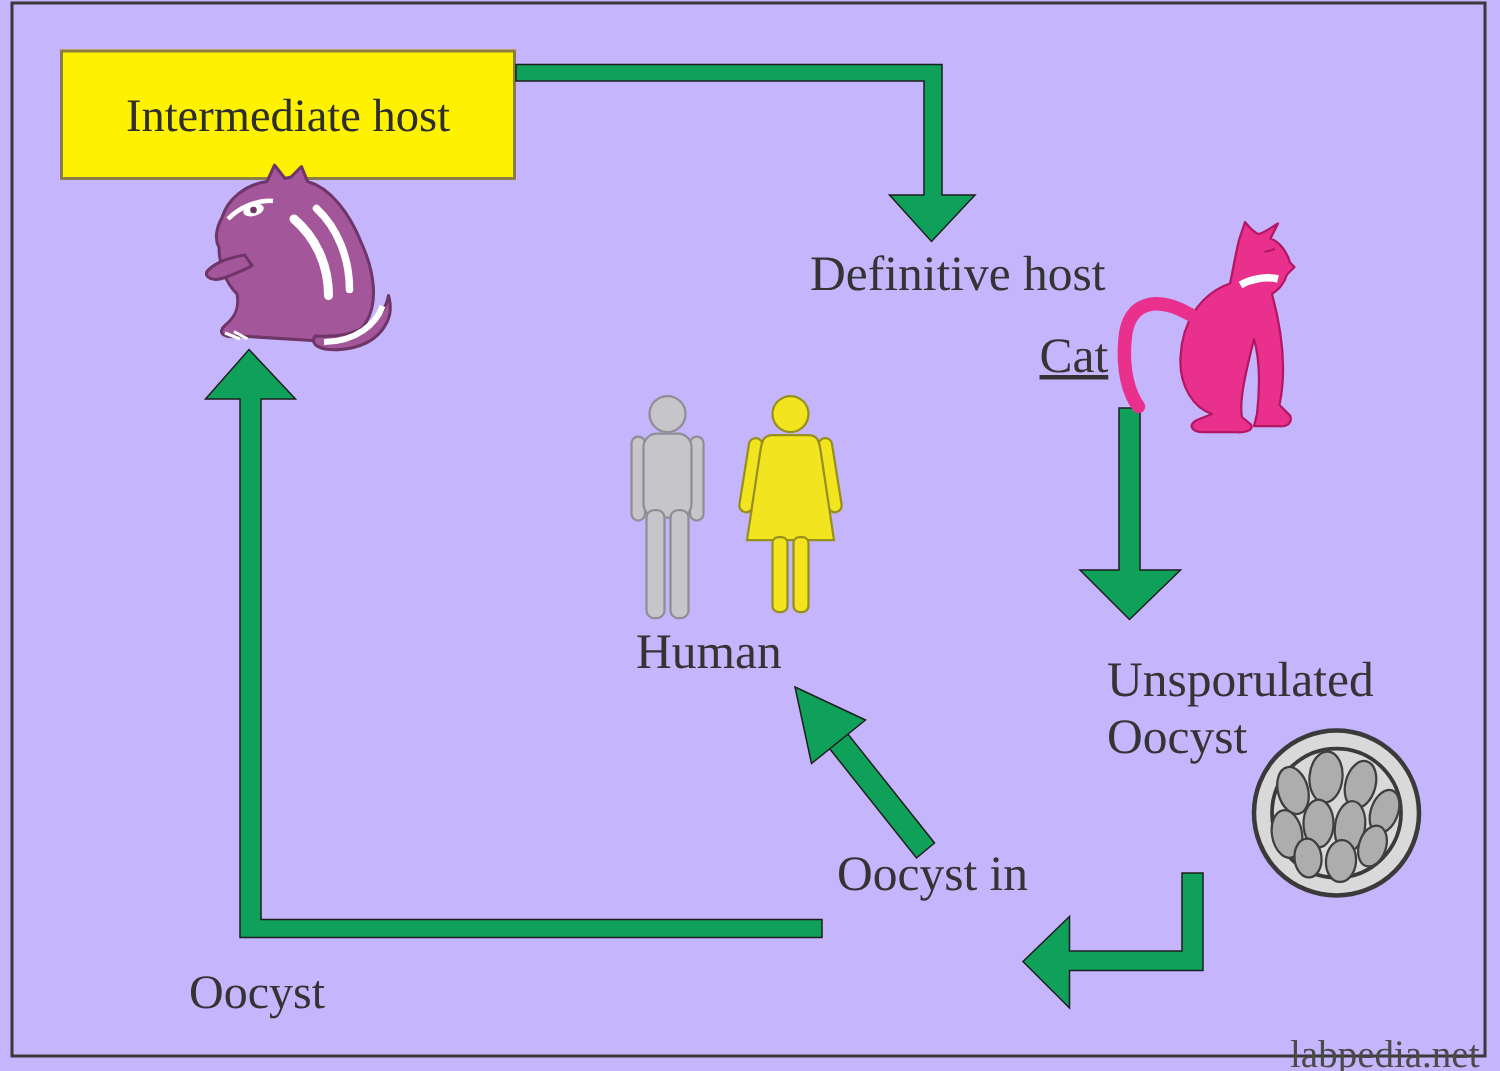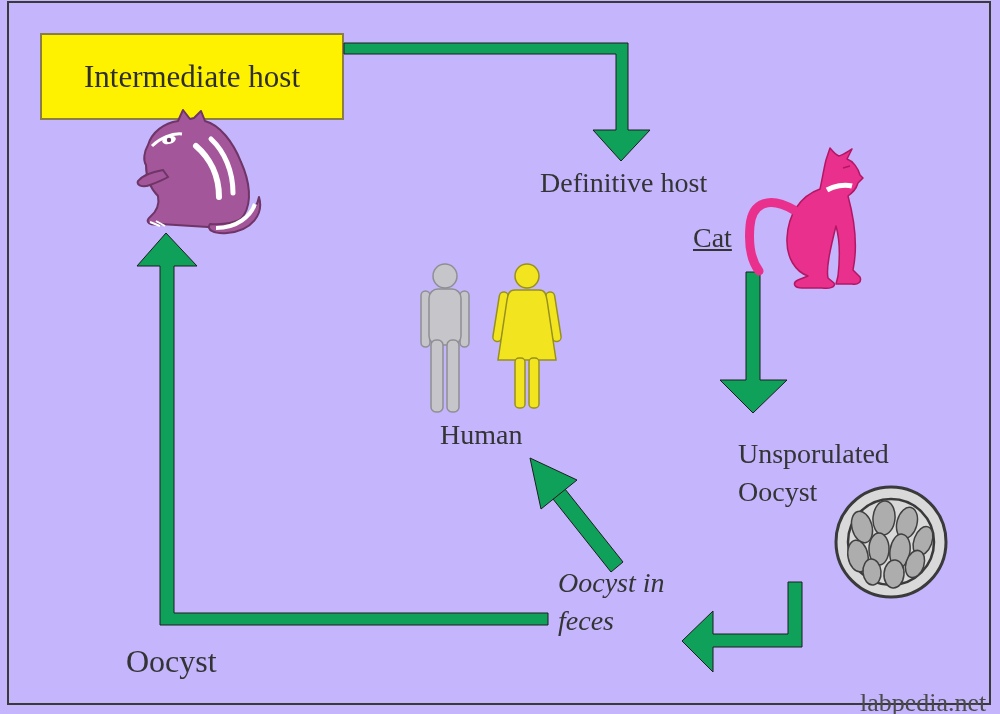--- a/index.html
+++ b/index.html
@@ -9,21 +9,21 @@
     --green:#0FA05A; --yellow:#FFF200; --box-border:#8A7D45; --pink:#E9308C;
     --purple:#A4569B; --gray-figure:#C6C6CA; --yellow-figure:#F2E41F;
     --text:#343434; --watermark:#4a4a4a;
   }
   .frame {
     position:absolute; left:7px; top:1px; width:980px; height:700px;
     border:2px solid #3a3a3a; pointer-events:none;
   }
   .diagram-svg { position:absolute; left:0; top:0; }
   .arrow { fill:var(--green); stroke:#1e1e1e; stroke-width:1; stroke-linejoin:miter; }
-  .label { position:absolute; color:var(--text); font-size:28px; line-height:38px; white-space:nowrap; }
+  .label { position:absolute; color:var(--text); font-size:33px; line-height:38px; white-space:nowrap; }
   .host-box {
     position:absolute; left:40px; top:33px; width:300px; height:83px;
     background:var(--yellow); border:2px solid var(--box-border);
     display:flex; flex-direction:column; align-items:center; justify-content:center;
     color:#2e2e2e; font-size:31px; line-height:40px; text-align:center;
   }
   .watermark {
     position:absolute; left:860px; top:688px; width:128px; text-align:left;
     color:var(--watermark); font-size:26px;
   }
@@ -133,29 +133,28 @@
         <ellipse cx="872" cy="572" rx="9" ry="13" transform="rotate(-5 872 572)"></ellipse>
         <ellipse cx="894" cy="574" rx="10" ry="14" transform="rotate(5 894 574)"></ellipse>
         <ellipse cx="915" cy="564" rx="9" ry="14" transform="rotate(18 915 564)"></ellipse>
       </g>
     </g>
   </svg>
 
   <div class="label" style="left:540px; top:164px;">Definitive host</div>
   <div class="label" style="left:693px; top:219px;text-decoration:underline;">Cat</div>
 
-  <div class="label" style="left:440px; top:416px;">Human</div>
+  <div class="label" style="left:424px; top:416px;">Human</div>
 
   <div class="label" style="left:698px; top:435px;margin-left:40px;">
     <div>Unsporulated</div>
     <div>Oocyst</div>
   </div>
 
-  <div class="label" style="left:558px; top:564px;font-style:italic;">
+  <div class="label" style="left:558px; top:564px;">
     <div>Oocyst in</div>
-    <div>feces</div>
   </div>
 
   <div class="label" style="left:126px; top:642px; font-size:32px;">Oocyst</div>
 
   <div class="watermark">labpedia.net</div>
 
 </div>
 
 </body></html>

